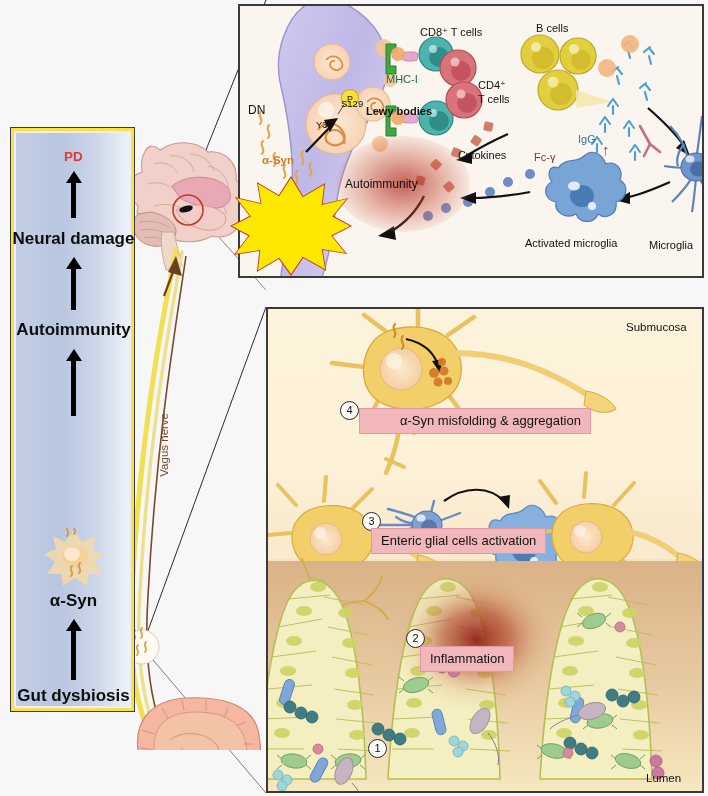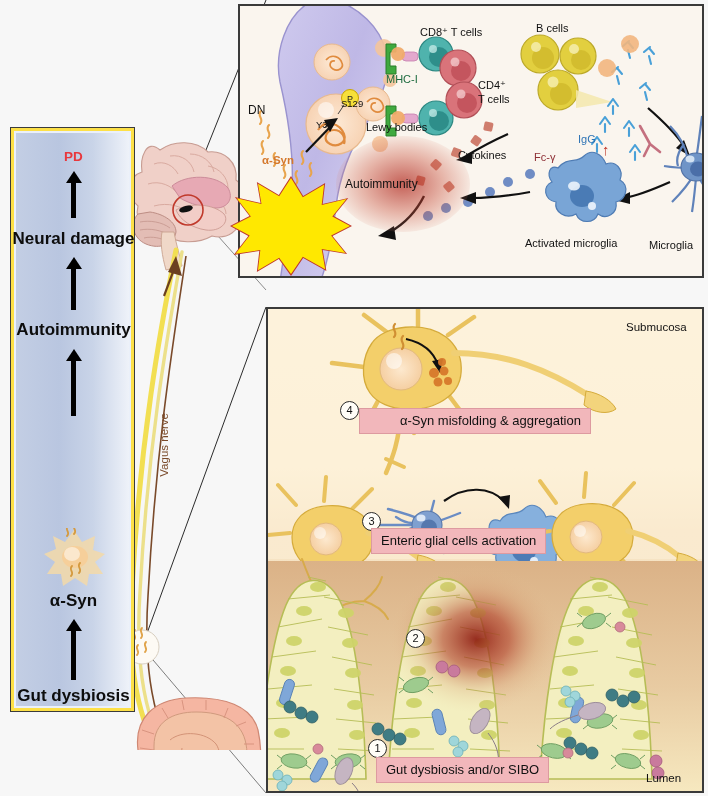--- a/index.html
+++ b/index.html
@@ -367,21 +367,21 @@
     <path d="M184 190 C176 206 164 218 150 226" stroke="#111" stroke-width="2.4" fill="none"></path>
     <polygon points="138,230 154,220 156,234" fill="#111"></polygon>
   </svg>
 
   <div class="blur-red" style="left:96px;top:130px;width:134px;height:96px;"></div>
 
   <div class="lbl t-blk" style="left:8px;top:98px;font-size:12px;">DN</div>
   <div class="lbl t-org" style="left:22px;top:148px;font-size:11.5px;">α-Syn</div>
   <div class="lbl t-sm" style="left:101px;top:93px;">S129</div>
   <div class="lbl t-sm" style="left:76px;top:114px;">Y39</div>
-  <div class="lbl t-blk" style="left:126px;top:116px;">Lewy bodies</div>
+  <div class="lbl t-blk" style="left:126px;top:100px;font-weight:bold;">Lewy bodies</div>
   <div class="lbl t-grn" style="left:146px;top:68px;">MHC-I</div>
   <div class="lbl t-blk" style="left:180px;top:21px;">CD8⁺ T cells</div>
   <div class="lbl t-blk" style="left:238px;top:74px;">CD4⁺</div>
   <div class="lbl t-blk" style="left:238px;top:88px;">T cells</div>
   <div class="lbl t-blk" style="left:296px;top:17px;">B cells</div>
   <div class="lbl t-blu" style="left:338px;top:128px;">IgG</div>
   <div class="lbl" style="left:362px;top:136px;color:#c0392b;font-size:15px;font-weight:bold;">↑</div>
   <div class="lbl t-mar" style="left:294px;top:146px;">Fc-γ</div>
   <div class="lbl t-blk" style="left:409px;top:234px;">Microglia</div>
   <div class="lbl t-blk" style="left:285px;top:232px;">Activated microglia</div>
@@ -652,16 +652,16 @@
   <div class="lbl t-blk" style="left:358px;top:12px;font-size:11.5px;">Submucosa</div>
   <div class="lbl t-blk" style="left:378px;top:463px;font-size:11.5px;">Lumen</div>
 
   <div class="numcirc" style="left:72px;top:92px;">4</div>
   <div class="pinkbox" style="left:91px;top:99px;padding-left:40px;">α-Syn misfolding &amp; aggregation</div>
 
   <div class="numcirc" style="left:94px;top:203px;">3</div>
   <div class="pinkbox" style="left:103px;top:219px;">Enteric glial cells activation</div>
 
   <div class="numcirc" style="left: 138px; top: 320px;">2</div>
+  <div class="pinkbox" style="left: 152px; top: 337px;">Inflammation</div>
 
   <div class="numcirc" style="left: 100px; top: 430px;">1</div>
-  <div class="pinkbox" style="left: 108px; top: 448px;">Gut dysbiosis and/or SIBO</div>
 </div>
 
 </body></html>

